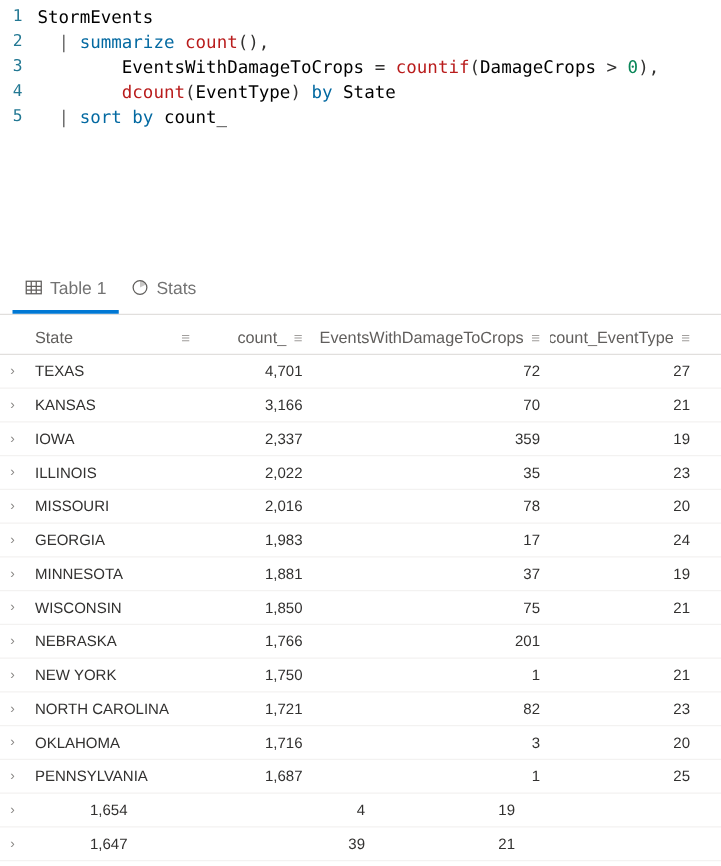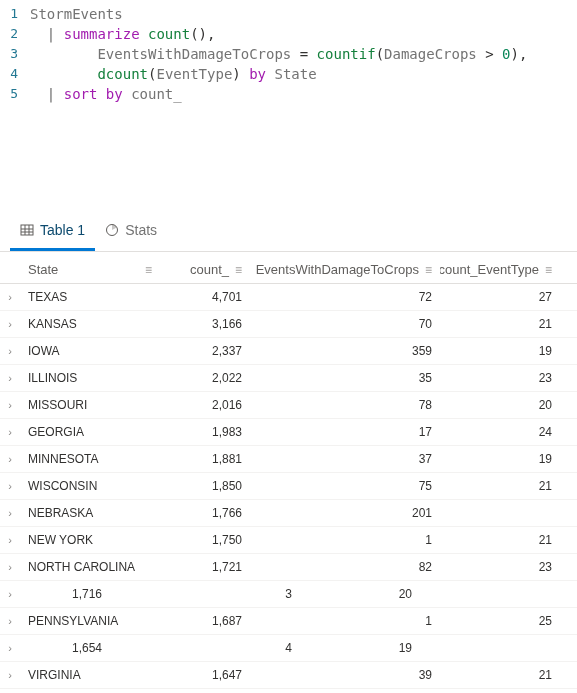--- a/index.html
+++ b/index.html
@@ -2,32 +2,32 @@
 <html><head>
 <meta charset="utf-8">
 <style>
 * { box-sizing: border-box; margin: 0; padding: 0; }
 body { font-family: "Segoe UI", -apple-system, sans-serif; font-size: 13px; color: #323130; background: #fff; width: 577px; }
 
 .editor { padding: 4px 0 10px 0; background: #fff; font-family: Consolas, Monaco, monospace; font-size: 14px; line-height: 20px; }
 .line { display: flex; }
 .gutter { width: 30px; text-align: right; color: #237893; padding-right: 12px; user-select: none; font-size: 13px; }
 .code { flex: 1; white-space: pre; }
-.kw { color: #a21caf; }
-.fn { color: #15803d; }
-.id { color: #737373; }
+.kw { color: #0369a1; }
+.fn { color: #b91c1c; }
+.id { color: #000000; }
 .num { color: #098658; }
 .op { color: #323130; }
 .pipe { color: #6b6b6b; }
 
 .gap { height: 100px; }
 
 .tabs { display: flex; border-bottom: 1px solid #e1dfdd; padding: 0 10px; align-items: flex-end; }
 .tab { display: flex; align-items: center; gap: 6px; padding: 8px 10px 10px; font-size: 14px; color: #737373; cursor: pointer; border-bottom: 3px solid transparent; position: relative; }
-.tab.active { color: #0c4a6e; border-bottom: 3px solid #0078d4; }
+.tab.active { color: #737373; border-bottom: 3px solid #0078d4; }
 .tab-icon svg { display: block; }
 
 .grid { padding: 4px 0 0 0; }
 .header-row { display: flex; border-bottom: 1px solid #e1dfdd; padding: 6px 0; }
 .data-row { display: flex; border-bottom: 1px solid #f3f2f1; padding: 5px 0; align-items: center; min-height: 27px; }
 .exp { width: 20px; text-align: center; color: #8a8886; font-size: 11px; cursor: pointer; }
 .cell { padding: 0 8px; overflow: hidden; text-overflow: ellipsis; white-space: nowrap; }
 .col-state { width: 140px; text-align: left; }
 .col-count { width: 90px; text-align: right; }
 .col-dmg { width: 190px; text-align: right; }
@@ -183,39 +183,39 @@
       </div>
       <div class="data-row">
         <div class="exp" style="transform: rotate(0deg);">›</div>
         <div class="cell col-state">NORTH CAROLINA</div>
         <div class="cell col-count">1,721</div>
         <div class="cell col-dmg">82</div>
         <div class="cell col-dc">23</div>
       </div>
       <div class="data-row">
         <div class="exp" style="transform: rotate(0deg);">›</div>
+        <div class="cell col-state">OKLAHOMA</div>
         <div class="cell col-count">1,716</div>
         <div class="cell col-dmg">3</div>
         <div class="cell col-dc">20</div>
       </div>
       <div class="data-row">
         <div class="exp" style="transform: rotate(0deg);">›</div>
         <div class="cell col-state">PENNSYLVANIA</div>
         <div class="cell col-count">1,687</div>
         <div class="cell col-dmg">1</div>
         <div class="cell col-dc">25</div>
       </div>
       <div class="data-row">
         <div class="exp" style="transform: rotate(0deg);">›</div>
         <div class="cell col-count">1,654</div>
         <div class="cell col-dmg">4</div>
         <div class="cell col-dc">19</div>
       </div>
       <div class="data-row">
         <div class="exp" style="transform: rotate(0deg);">›</div>
-        <div class="cell col-state">VIRGINIA</div>
         <div class="cell col-count">1,647</div>
         <div class="cell col-dmg">39</div>
         <div class="cell col-dc">21</div>
       </div>
       <div class="data-row"></div>
     </div>
 </div>
 
 </body></html>

